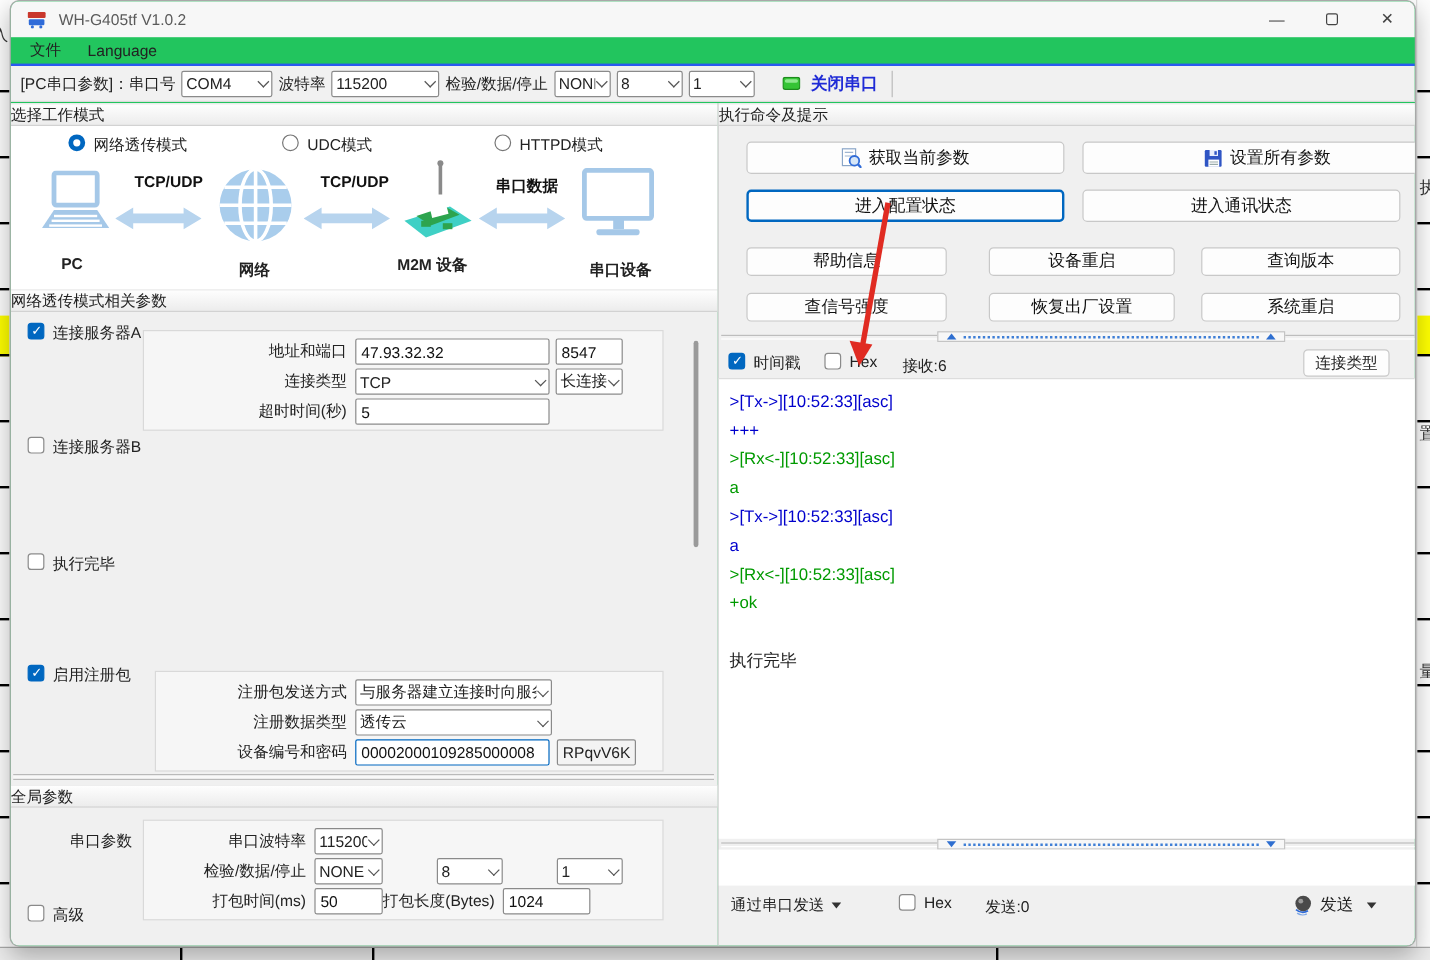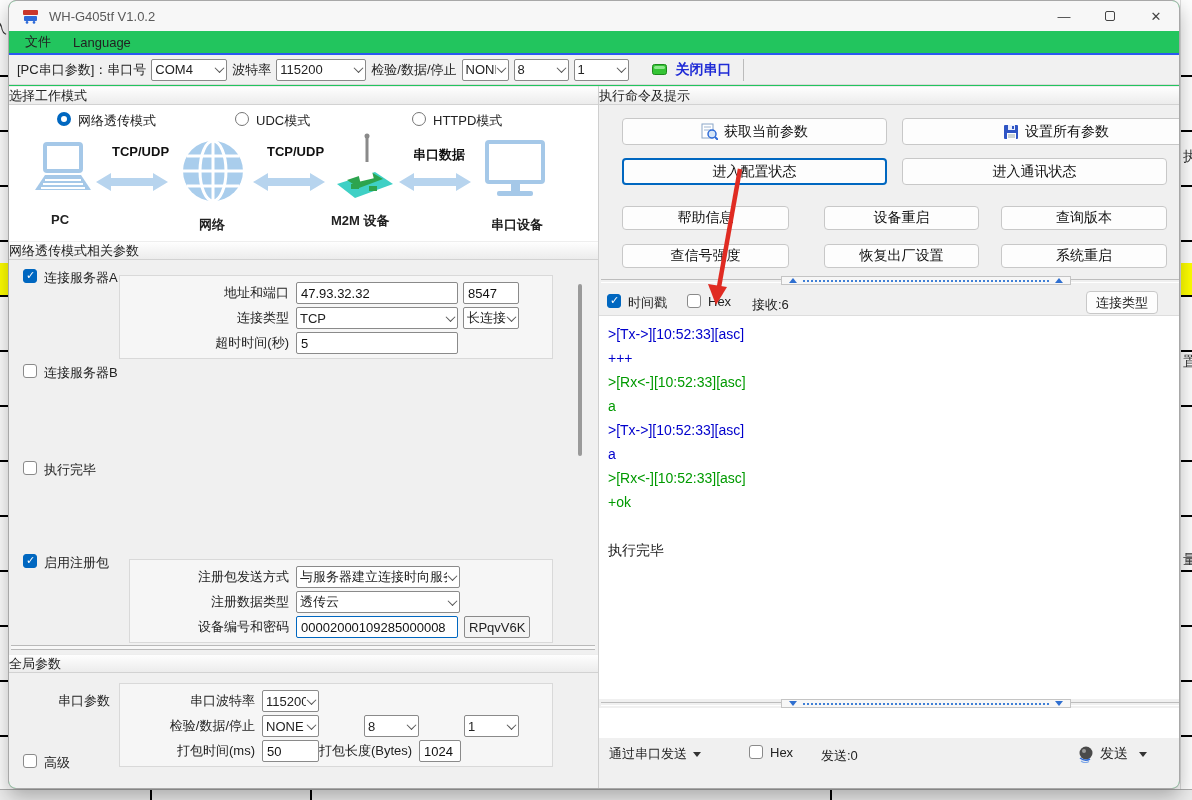--- a/index.html
+++ b/index.html
@@ -349,21 +349,21 @@
         </div>
         <div class="combo" style="width:55px;margin-left:45px">
           <span class="val">1</span>
             <span class="chev"></span>
         </div>
       </div>
       <div class="grow" style="left:0;top:56px">
         <span class="lbl" style="width:142px">打包时间(ms)</span>
         <input class="tin" style="width: 57px;" value="50">
         <span class="lbl" style="width:100px">打包长度(Bytes)</span>
-        <input class="tin" style="width: 42px;" value="1024">
+        <input class="tin" style="width: 73px;" value="1024">
       </div>
     </div>
     <div class="ckrow" style="left:14px;top:668px">
       <span class="cb"></span>
       <span>高级</span>
     </div>
     <div class="vthumb" style="left:569px;top:198px;height:172px"></div>
   </div>
 
   <div class="rpanel">

